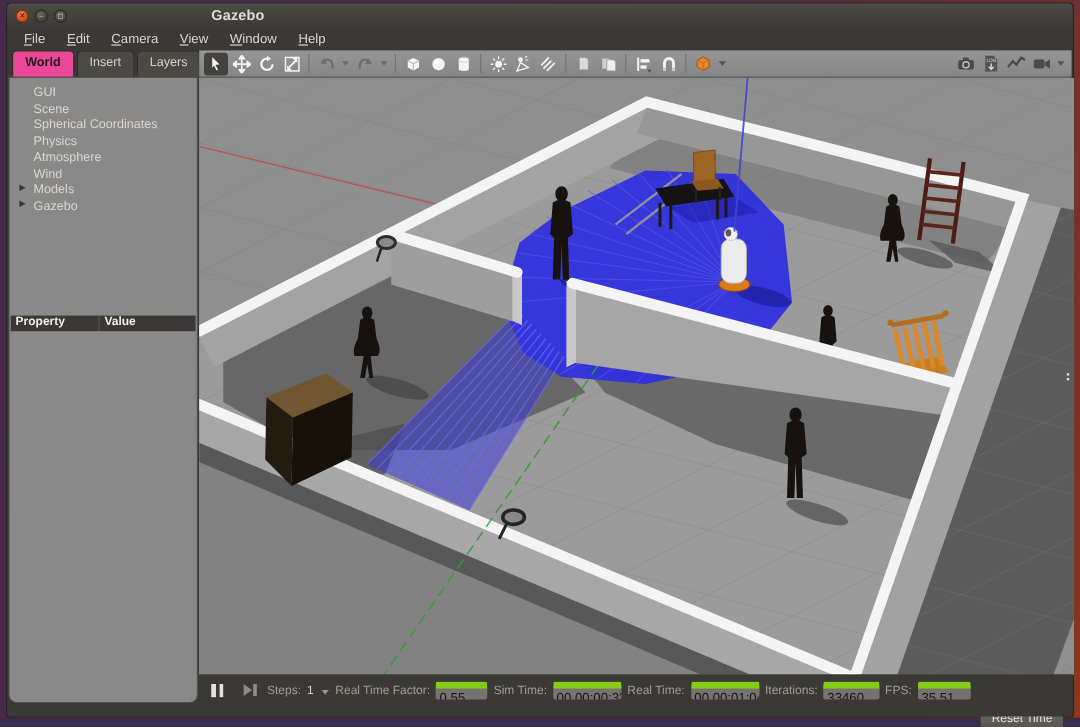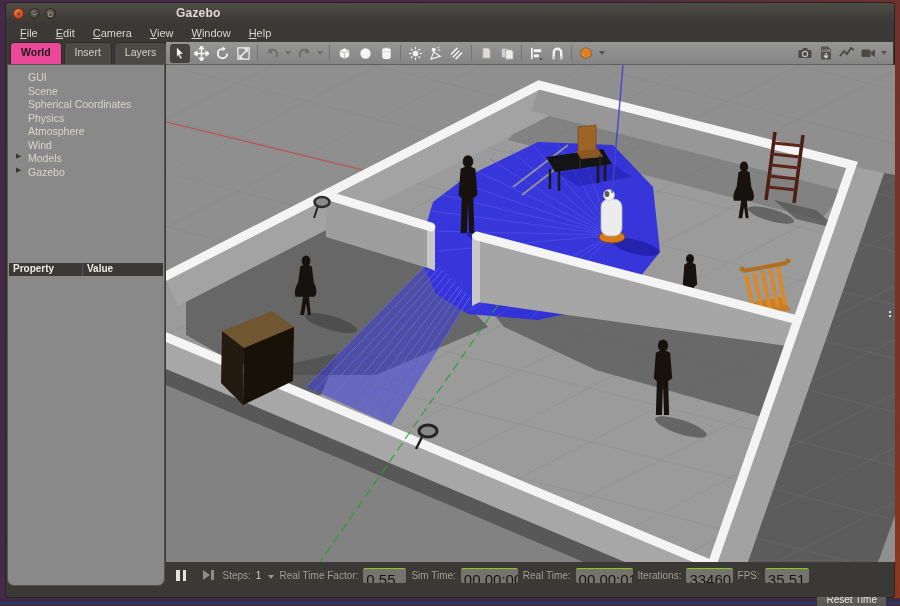--- a/index.html
+++ b/index.html
@@ -49,21 +49,21 @@
   .caret-dn { width:0; height:0; border-left:3px solid transparent; border-right:3px solid transparent; border-top:4px solid #55544f; }
   .caret-dn.dis { border-top-color:#6e6d68; }
 
   
   .viewport { position:absolute; left:160px; top:62px; width:729px; height:497px; background:#8f8f8f; }
   .viewport svg { display:block; }
 
   
   .statusbar { position:absolute; left:160px; top:559px; right:1px; height:26px; background:#3a3936; display:flex; align-items:center; padding:0 6px; gap:5px; font-size:10px; color:#a29d94; }
   .sb-label { white-space:nowrap; }
-  .sb-field { background:#75736e; color:#16150f; border-top:1px solid #84cc16; border-radius:2px; height:15px; font-size:15px; padding:2px 3px 0; white-space:nowrap; overflow:hidden; }
+  .sb-field { background:#75736e; color:#16150f; border-top:6px solid #84cc16; border-radius:2px; height:15px; font-size:11px; padding:2px 3px 0; white-space:nowrap; overflow:hidden; }
   .pausebtn { display:flex; gap:3px; padding:0 4px; }
   .pausebtn i { width:3.5px; height:11px; background:#e4e1da; }
   .stepbtn { display:flex; align-items:center; gap:1px; padding:0 4px; margin-left:4px; }
   .stepbtn .tri { width:0; height:0; border-top:5px solid transparent; border-bottom:5px solid transparent; border-left:7px solid #8f8c85; }
   .stepbtn .bar { width:2.5px; height:10px; background:#8f8c85; }
   .steps-caret { width:0; height:0; border-left:3.5px solid transparent; border-right:3.5px solid transparent; border-top:4.5px solid #9a968e; margin-left:2px; margin-top:3px; }
   .resetbtn { margin-left:2px; background:linear-gradient(#6b6964,#55534e); border:1px solid #33322e; border-radius:3px; color:#e8e4dc; font-size:10px; padding:3px 9px; white-space:nowrap;margin-top:48px; }
   .sb-val { color:#d6d2c9; }
 
   .footer { position:absolute; left:0; right:0; bottom:0; height:11px; background:#3a3936; border-radius:0 0 3px 3px; }

